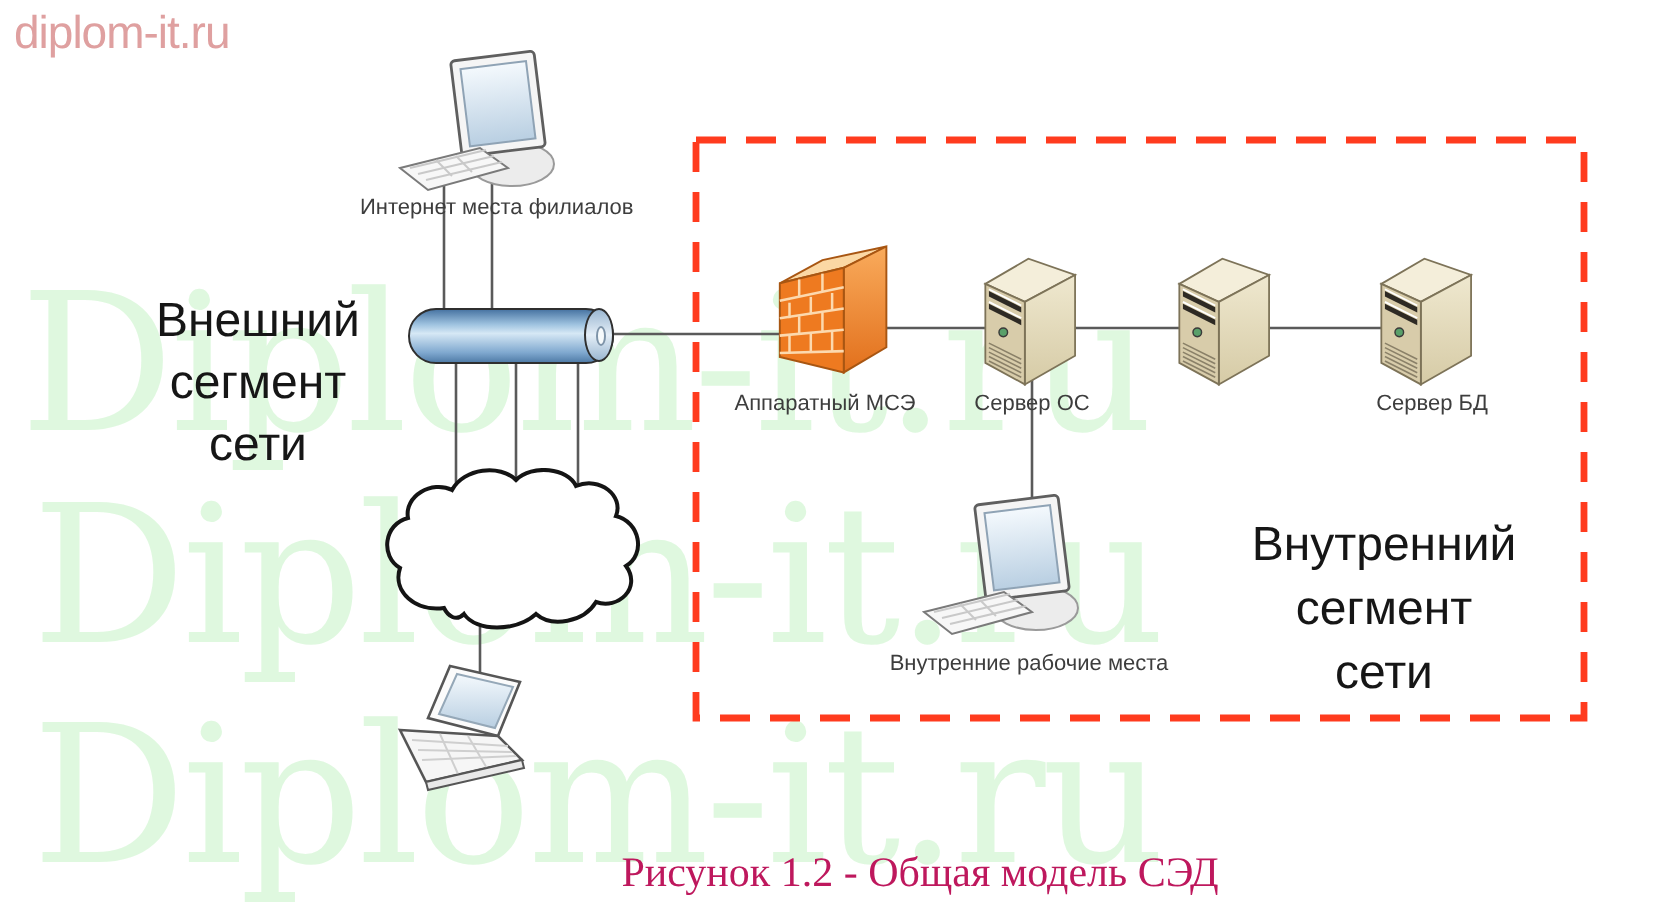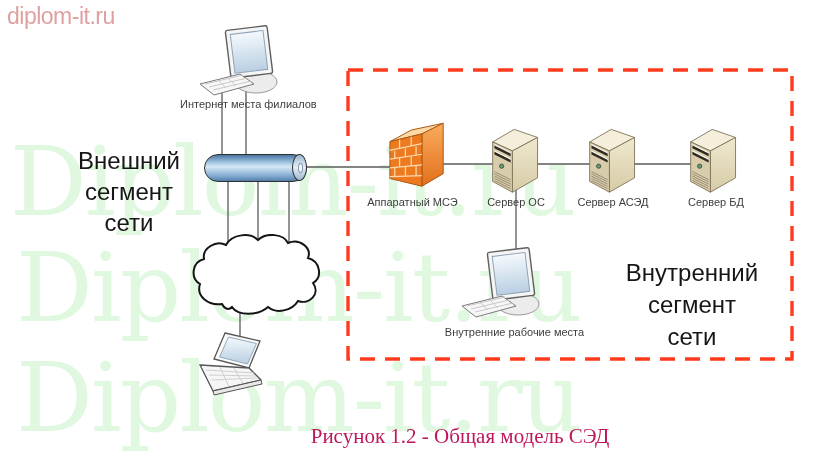--- a/index.html
+++ b/index.html
@@ -230,21 +230,20 @@
         <line x1="17" y1="66" x2="55" y2="57"></line>
           <line x1="22" y1="56" x2="30" y2="64"></line>
         <line x1="32" y1="54" x2="40" y2="62"></line>
       </g>
     </g>
   </svg>
 
   <div class="node-label" style="left:180px;top:98px;width:135px;">Интернет места филиалов</div>
   <div class="node-label" style="left:350px;top:196px;width:125px;">Аппаратный МСЭ</div>
   <div class="node-label" style="left:456px;top:196px;width:120px;">Сервер ОС</div>
-  <div class="node-label" style="left:553px;top:196px;width:120px;">Сервер АСЭД</div>
   <div class="node-label" style="left:656px;top:196px;width:120px;">Сервер БД</div>
   <div class="node-label" style="left:437px;top:326px;width:155px;">Внутренние рабочие места</div>
 
   <div class="seg-heading" style="left:50px;top:131px;width:158px;">
     <div>Внешний</div>
     <div>сегмент</div>
     <div>сети</div>
   </div>
   <div class="seg-heading" style="left:612px;top:243px;width:160px;">
     <div style="line-height:32px">Внутренний</div>

